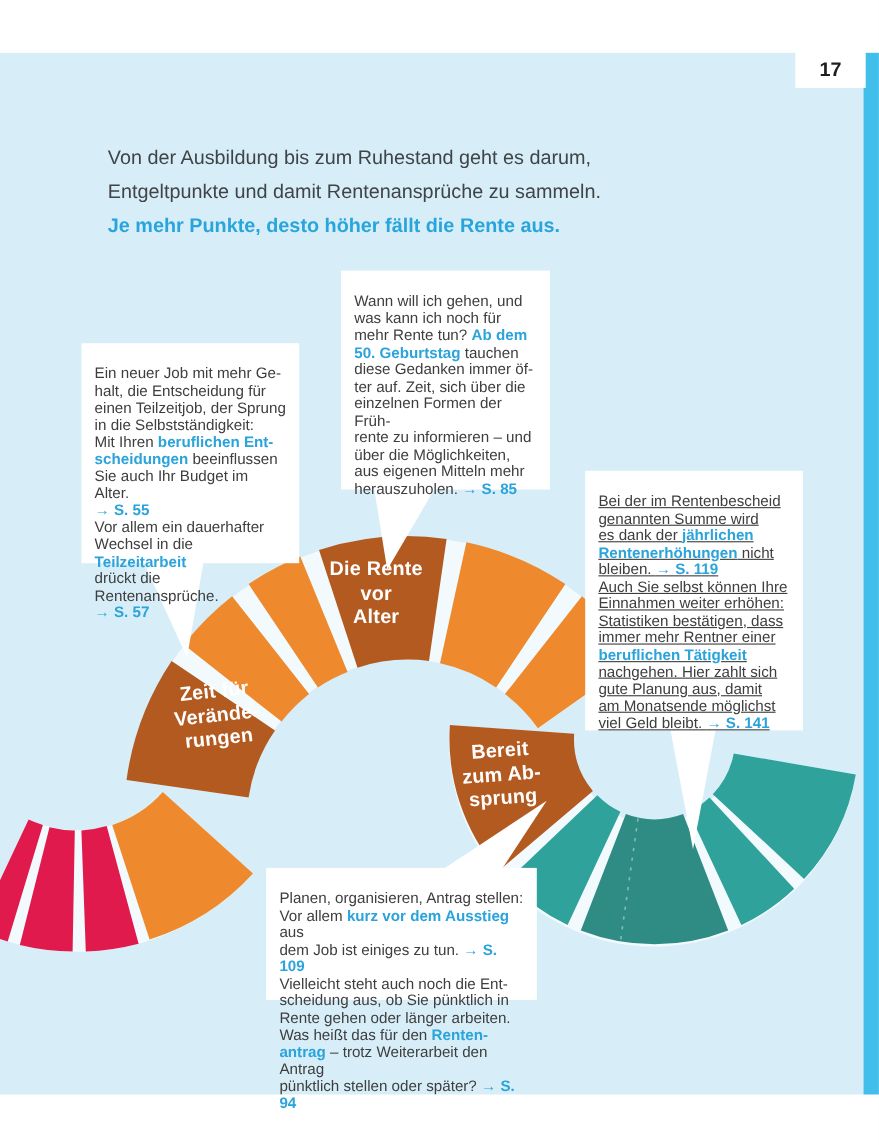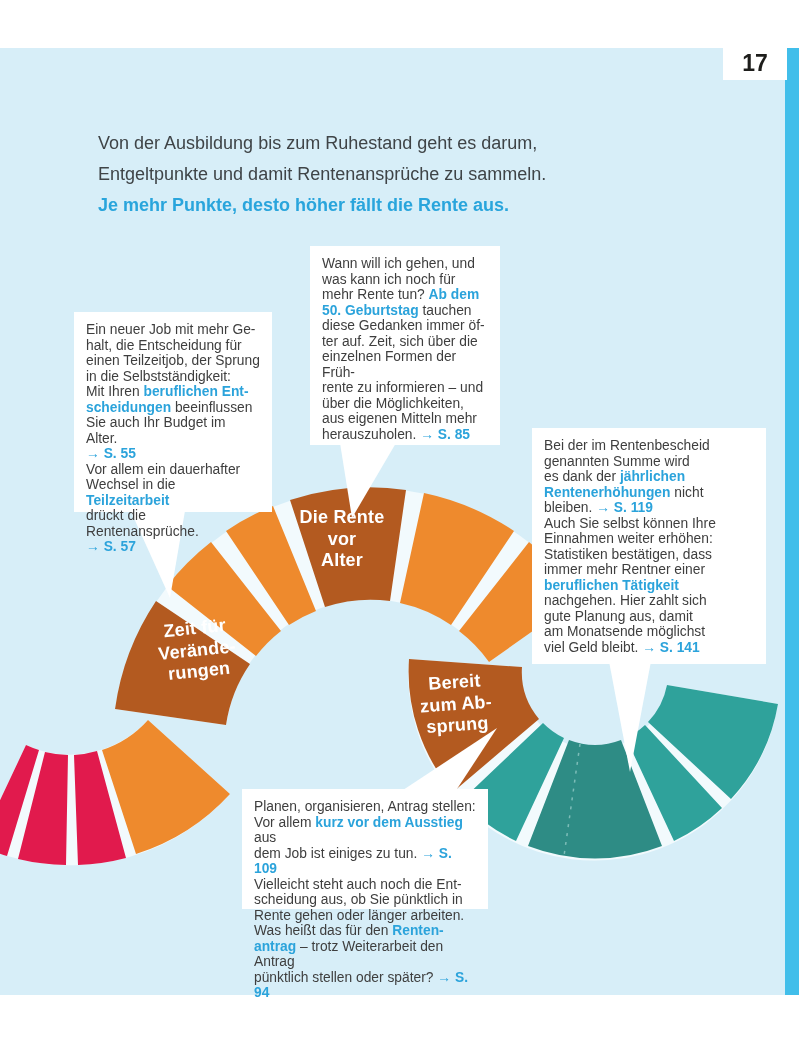--- a/index.html
+++ b/index.html
@@ -7,42 +7,42 @@
     width:799px;height:1041px;position:relative;overflow:hidden;
     background:#ffffff;
     font-family:"Liberation Sans", sans-serif;
   }
   .content-bg{position:absolute;left:0;top:48px;width:785px;height:947px;background:#D7EEF8;}
   .edge-stripe{position:absolute;left:785px;top:48px;width:14px;height:947px;background:#41BEEA;}
   .pagenum-box{
     position:absolute;left:723px;top:47px;width:64px;height:33px;background:#ffffff;
     display:flex;align-items:center;justify-content:center;
   }
-  .pagenum-box span{font-size:23px;font-weight:bold;color:#1d1d1b;}
+  .pagenum-box span{font-size:18px;font-weight:bold;color:#1d1d1b;}
   .intro{position:absolute;left:98px;top:128px;font-size:18px;line-height:31px;color:#3f4447;white-space:nowrap;}
   .intro .line{display:block;}
   .intro .accent-line{color:#29A5DC;font-weight:bold;}
   .serpentine{position:absolute;left:0;top:0;}
   .stage-label{
     position:absolute;color:#ffffff;font-weight:bold;font-size:18px;line-height:21.5px;
     text-align:center;letter-spacing:.2px;
   }
   .stage-label .line{display:block;}
   .label-zeit{left:134px;top:618px;width:126px;transform:rotate(-6deg);}
   .label-rente{left:277px;top:507px;width:130px;}
   .label-bereit{left:398px;top:672px;width:116px;transform:rotate(-4deg);}
   .label-ruhestand{left:515px;top:773px;width:160px;line-height:22px;}
   .callout{
     position:absolute;background:#ffffff;color:#3E3E3E;
-    font-size:13.8px;line-height:15.5px;padding:10px 12px;box-sizing:border-box;
+    font-size:13.8px;line-height:15.5px;padding:20px 12px;box-sizing:border-box;
   }
   .callout .hl{color:#2BA3DB;font-weight:bold;}
   .callout-job{left:74px;top:312px;width:198px;height:200px;}
   .callout-before{left:310px;top:246px;width:190px;height:199px;}
-  .callout-increase{left:532px;top:428px;width:234px;height:236px;}
+  .callout-increase{left:532px;top:428px;width:198px;height:236px;text-decoration:underline;}
   .callout-application{left:242px;top:789px;width:246px;height:120px;}
 </style>
 </head>
 <body>
 
 <div class="content-bg"></div>
 <div class="edge-stripe"></div>
 
 <div class="pagenum-box">
   <span>17</span>

